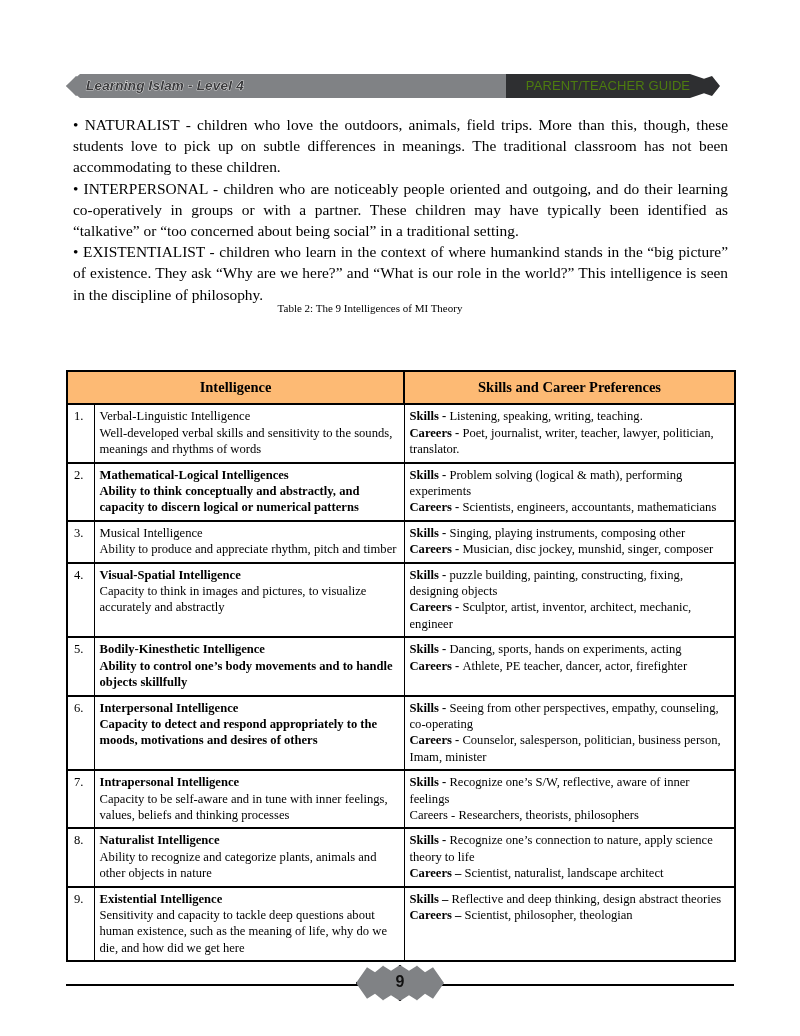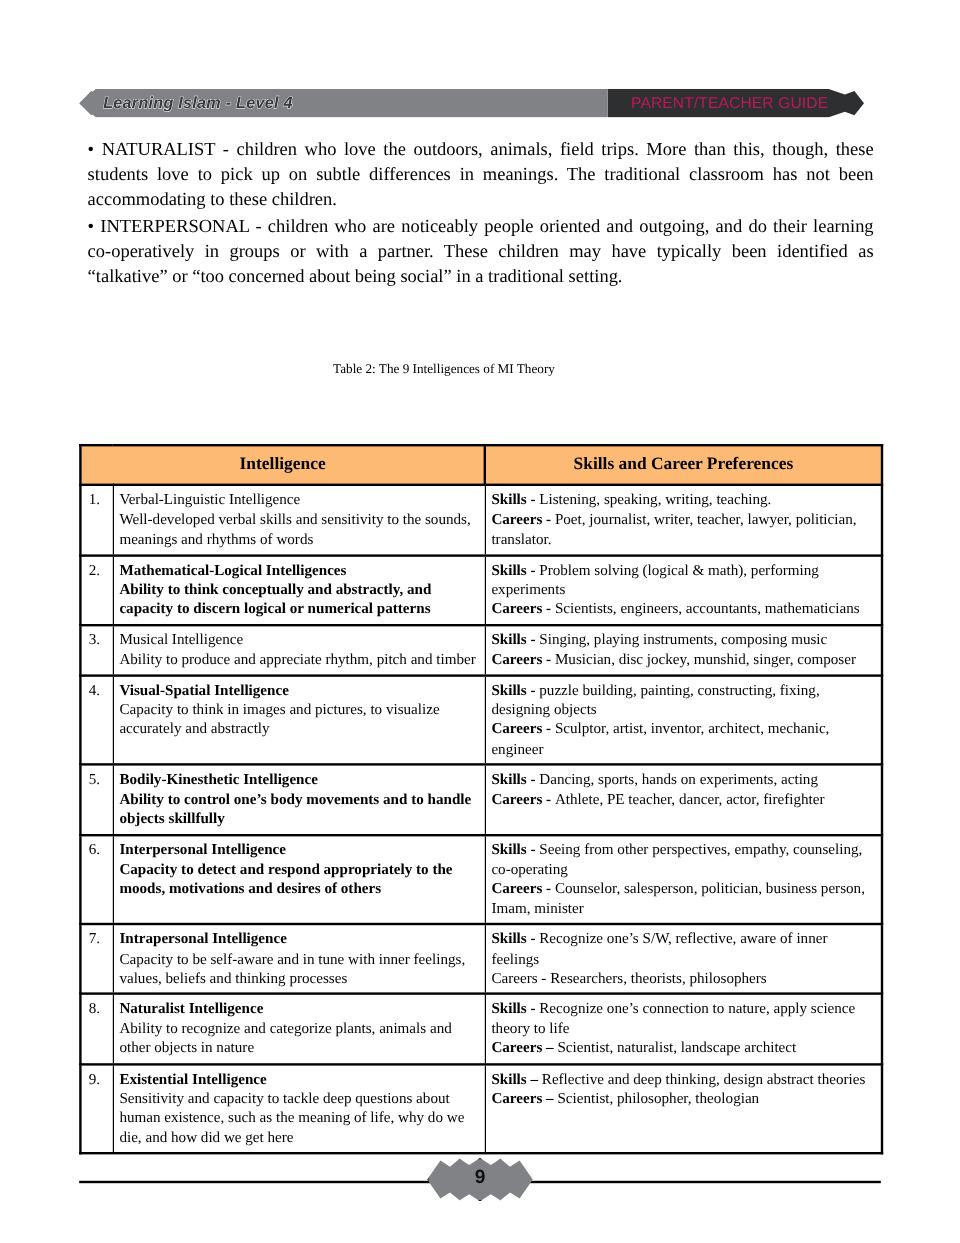--- a/index.html
+++ b/index.html
@@ -64,21 +64,21 @@
   }
   .banner-right-label {
     position: absolute;
     left: 452px;
     top: 2px;
     width: 180px;
     text-align: center;
     font-family: "Liberation Sans", "DejaVu Sans", sans-serif;
     font-size: 13px;
     letter-spacing: 0.1px;
-    color: #be185d;
+    color: #4d7c0f;
     white-space: nowrap;
     line-height: 20px;
   }
   
   .banner-left-notch {
     position: absolute;
     left: 0px;
     top: 0px;
     width: 22px;
     height: 24px;
@@ -226,20 +226,21 @@
     <div class="banner-left"></div>
     <div class="banner-left-notch"></div>
     <div class="banner-right"></div>
     <div class="banner-left-label">Learning Islam - Level 4</div>
     <div class="banner-right-label">PARENT/TEACHER GUIDE</div>
   </div>
 
   <div class="body-text">
     <p>• NATURALIST - children who love the outdoors, animals, field trips. More than this, though, these students love to pick up on subtle differences in meanings. The traditional classroom has not been accommodating to these children.</p>
     <p>• INTERPERSONAL - children who are noticeably people oriented and outgoing, and do their learning co-operatively in groups or with a partner. These children may have typically been identified as “talkative” or “too concerned about being social” in a traditional setting.</p>
+    <p>• EXISTENTIALIST - children who learn in the context of where humankind stands in the “big picture” of existence. They ask “Why are we here?” and “What is our role in the world?” This intelligence is seen in the discipline of philosophy.</p>
   </div>
 
   <div class="table-caption">Table 2: The 9 Intelligences of MI Theory</div>
 
   <table class="mi-table">
     <colgroup>
       <col class="col-num">
         <col class="col-int">
         <col class="col-skl">
     </colgroup>
@@ -272,21 +273,21 @@
             <div><span class="lbl">Careers - </span><span>Scientists, engineers, accountants, mathematicians</span></div>
           </td>
         </tr>
         <tr>
           <td class="num">3.</td>
           <td>
             <span class="ititle">Musical Intelligence</span>
             <span class="idesc">Ability to produce and appreciate rhythm, pitch and timber</span>
           </td>
           <td>
-            <div><span class="lbl">Skills - </span><span>Singing, playing instruments, composing music</span></div>
+            <div><span class="lbl">Skills - </span><span>Singing, playing instruments, composing other</span></div>
             <div><span class="lbl">Careers - </span><span>Musician, disc jockey, munshid, singer, composer</span></div>
           </td>
         </tr>
         <tr>
           <td class="num">4.</td>
           <td>
             <span class="ititle b">Visual-Spatial Intelligence</span>
             <span class="idesc">Capacity to think in images and pictures, to visualize accurately and abstractly</span>
           </td>
           <td>

